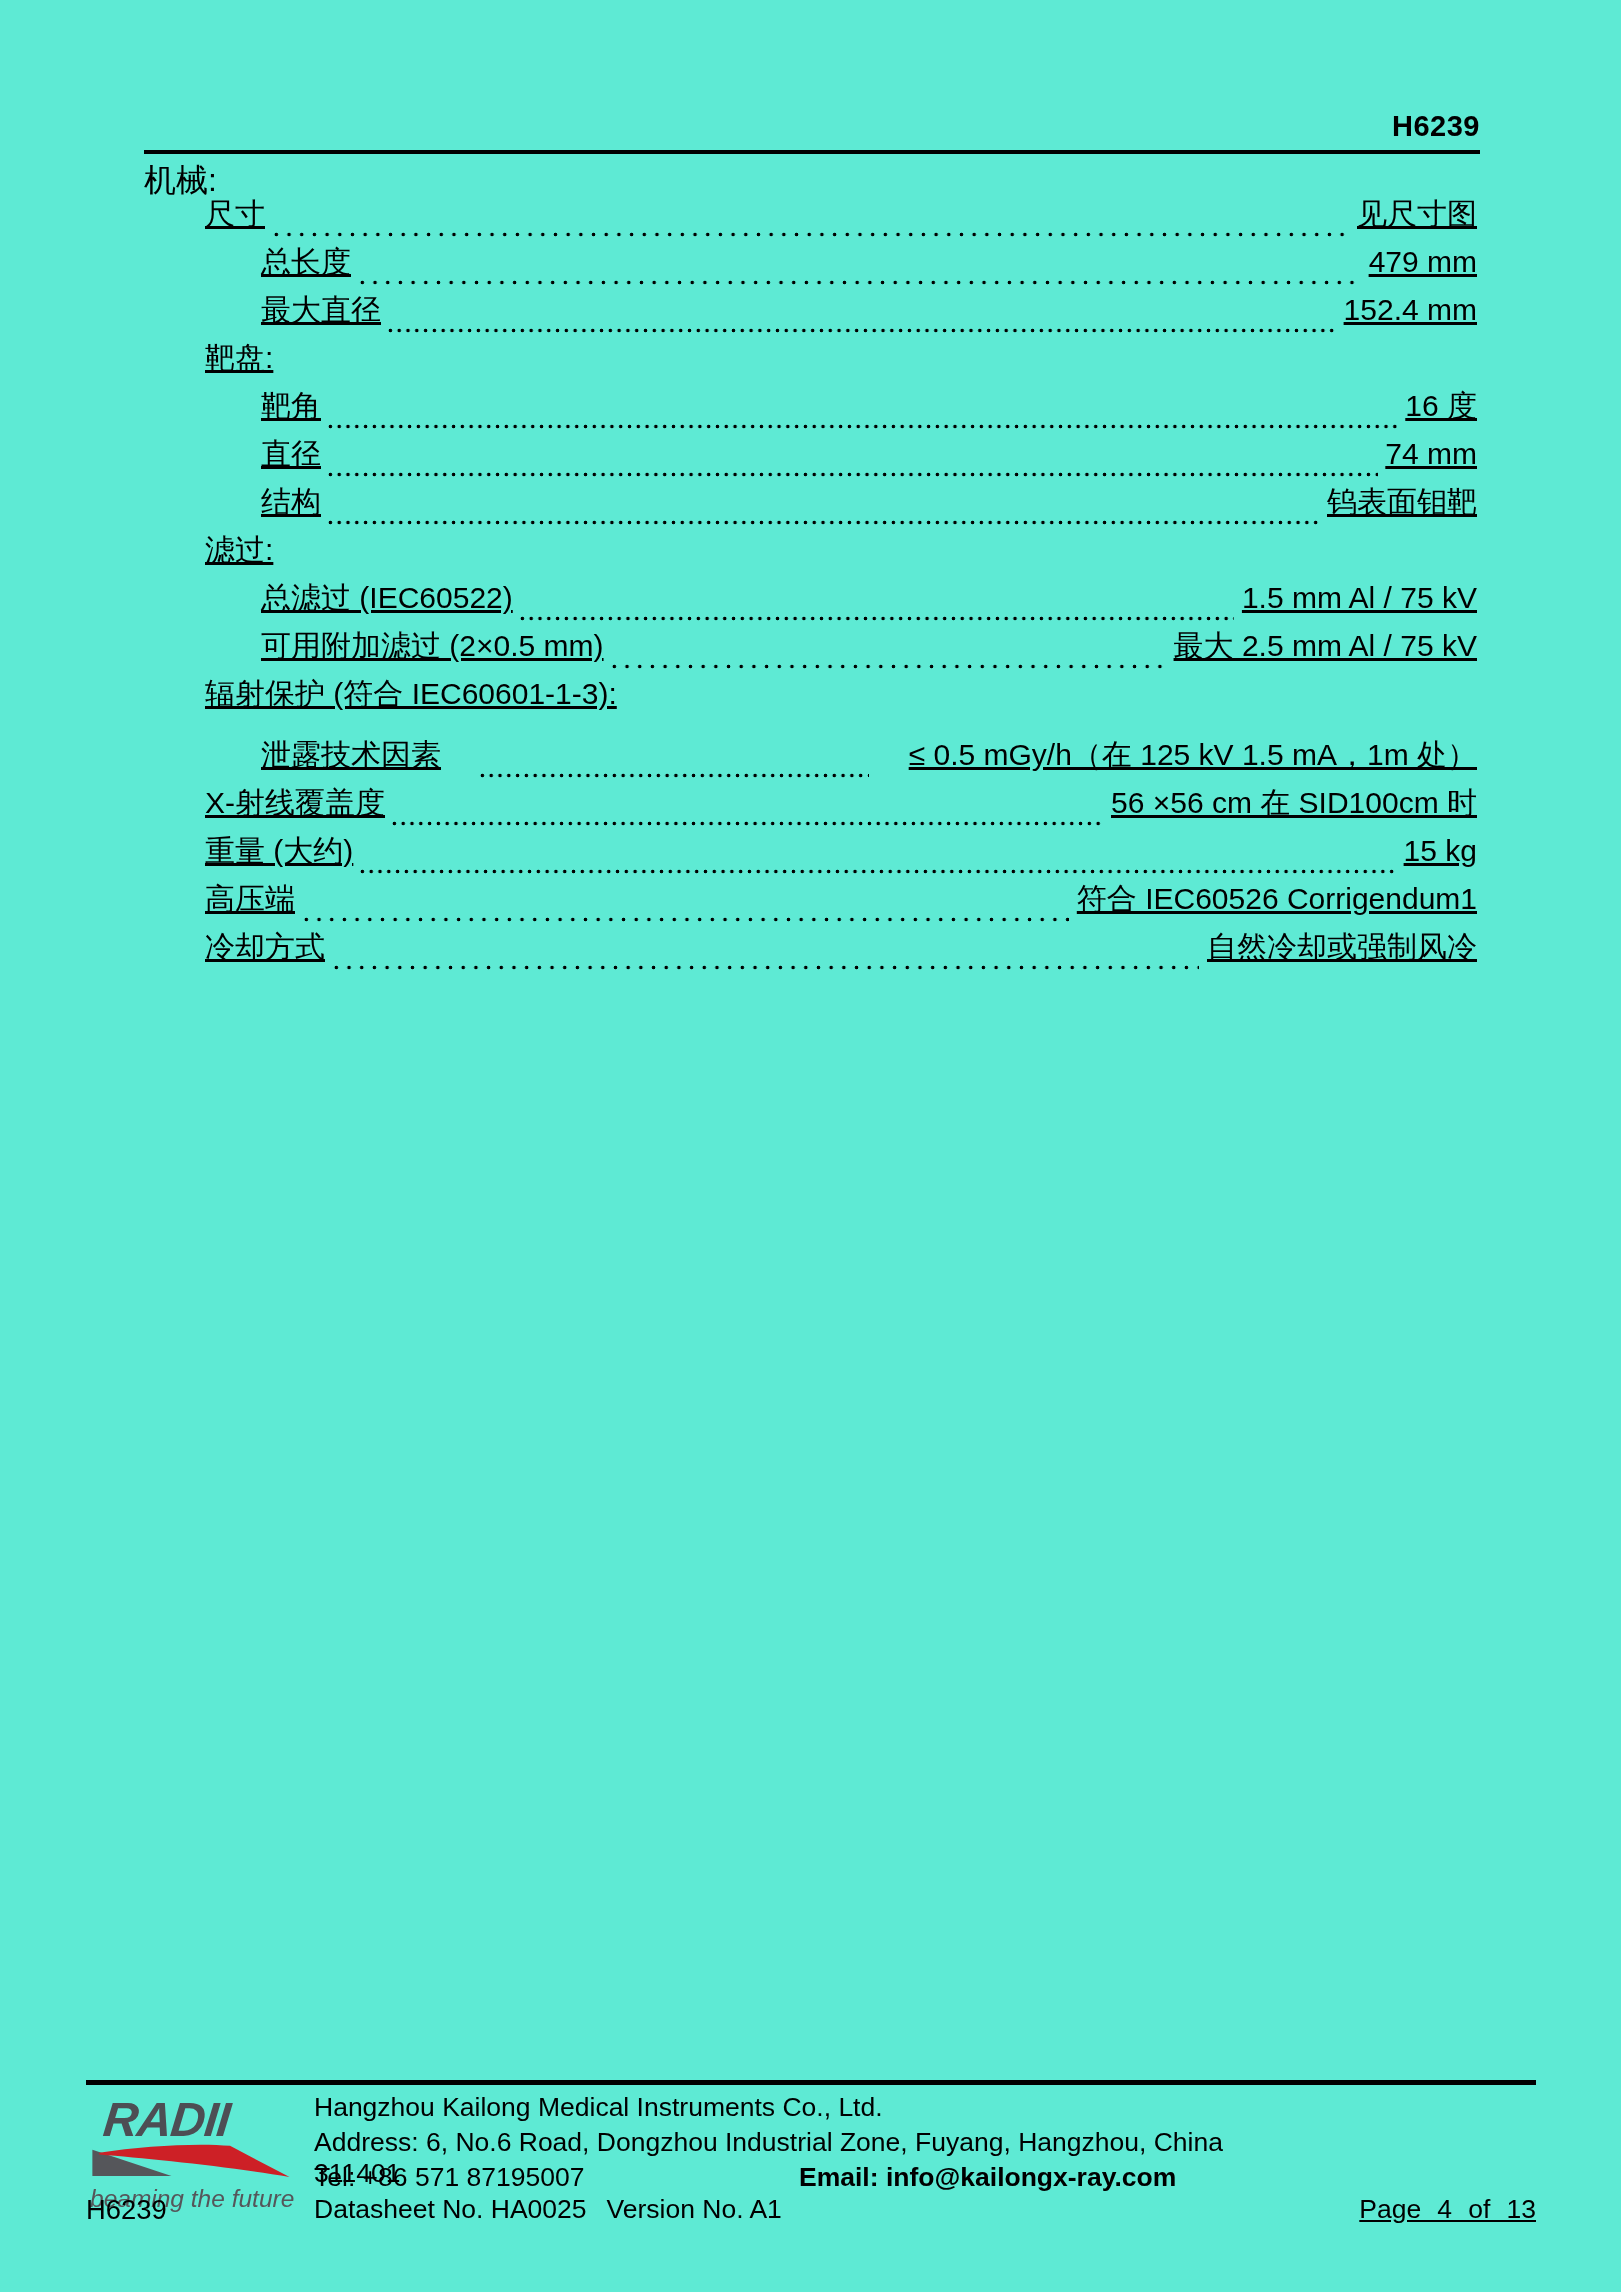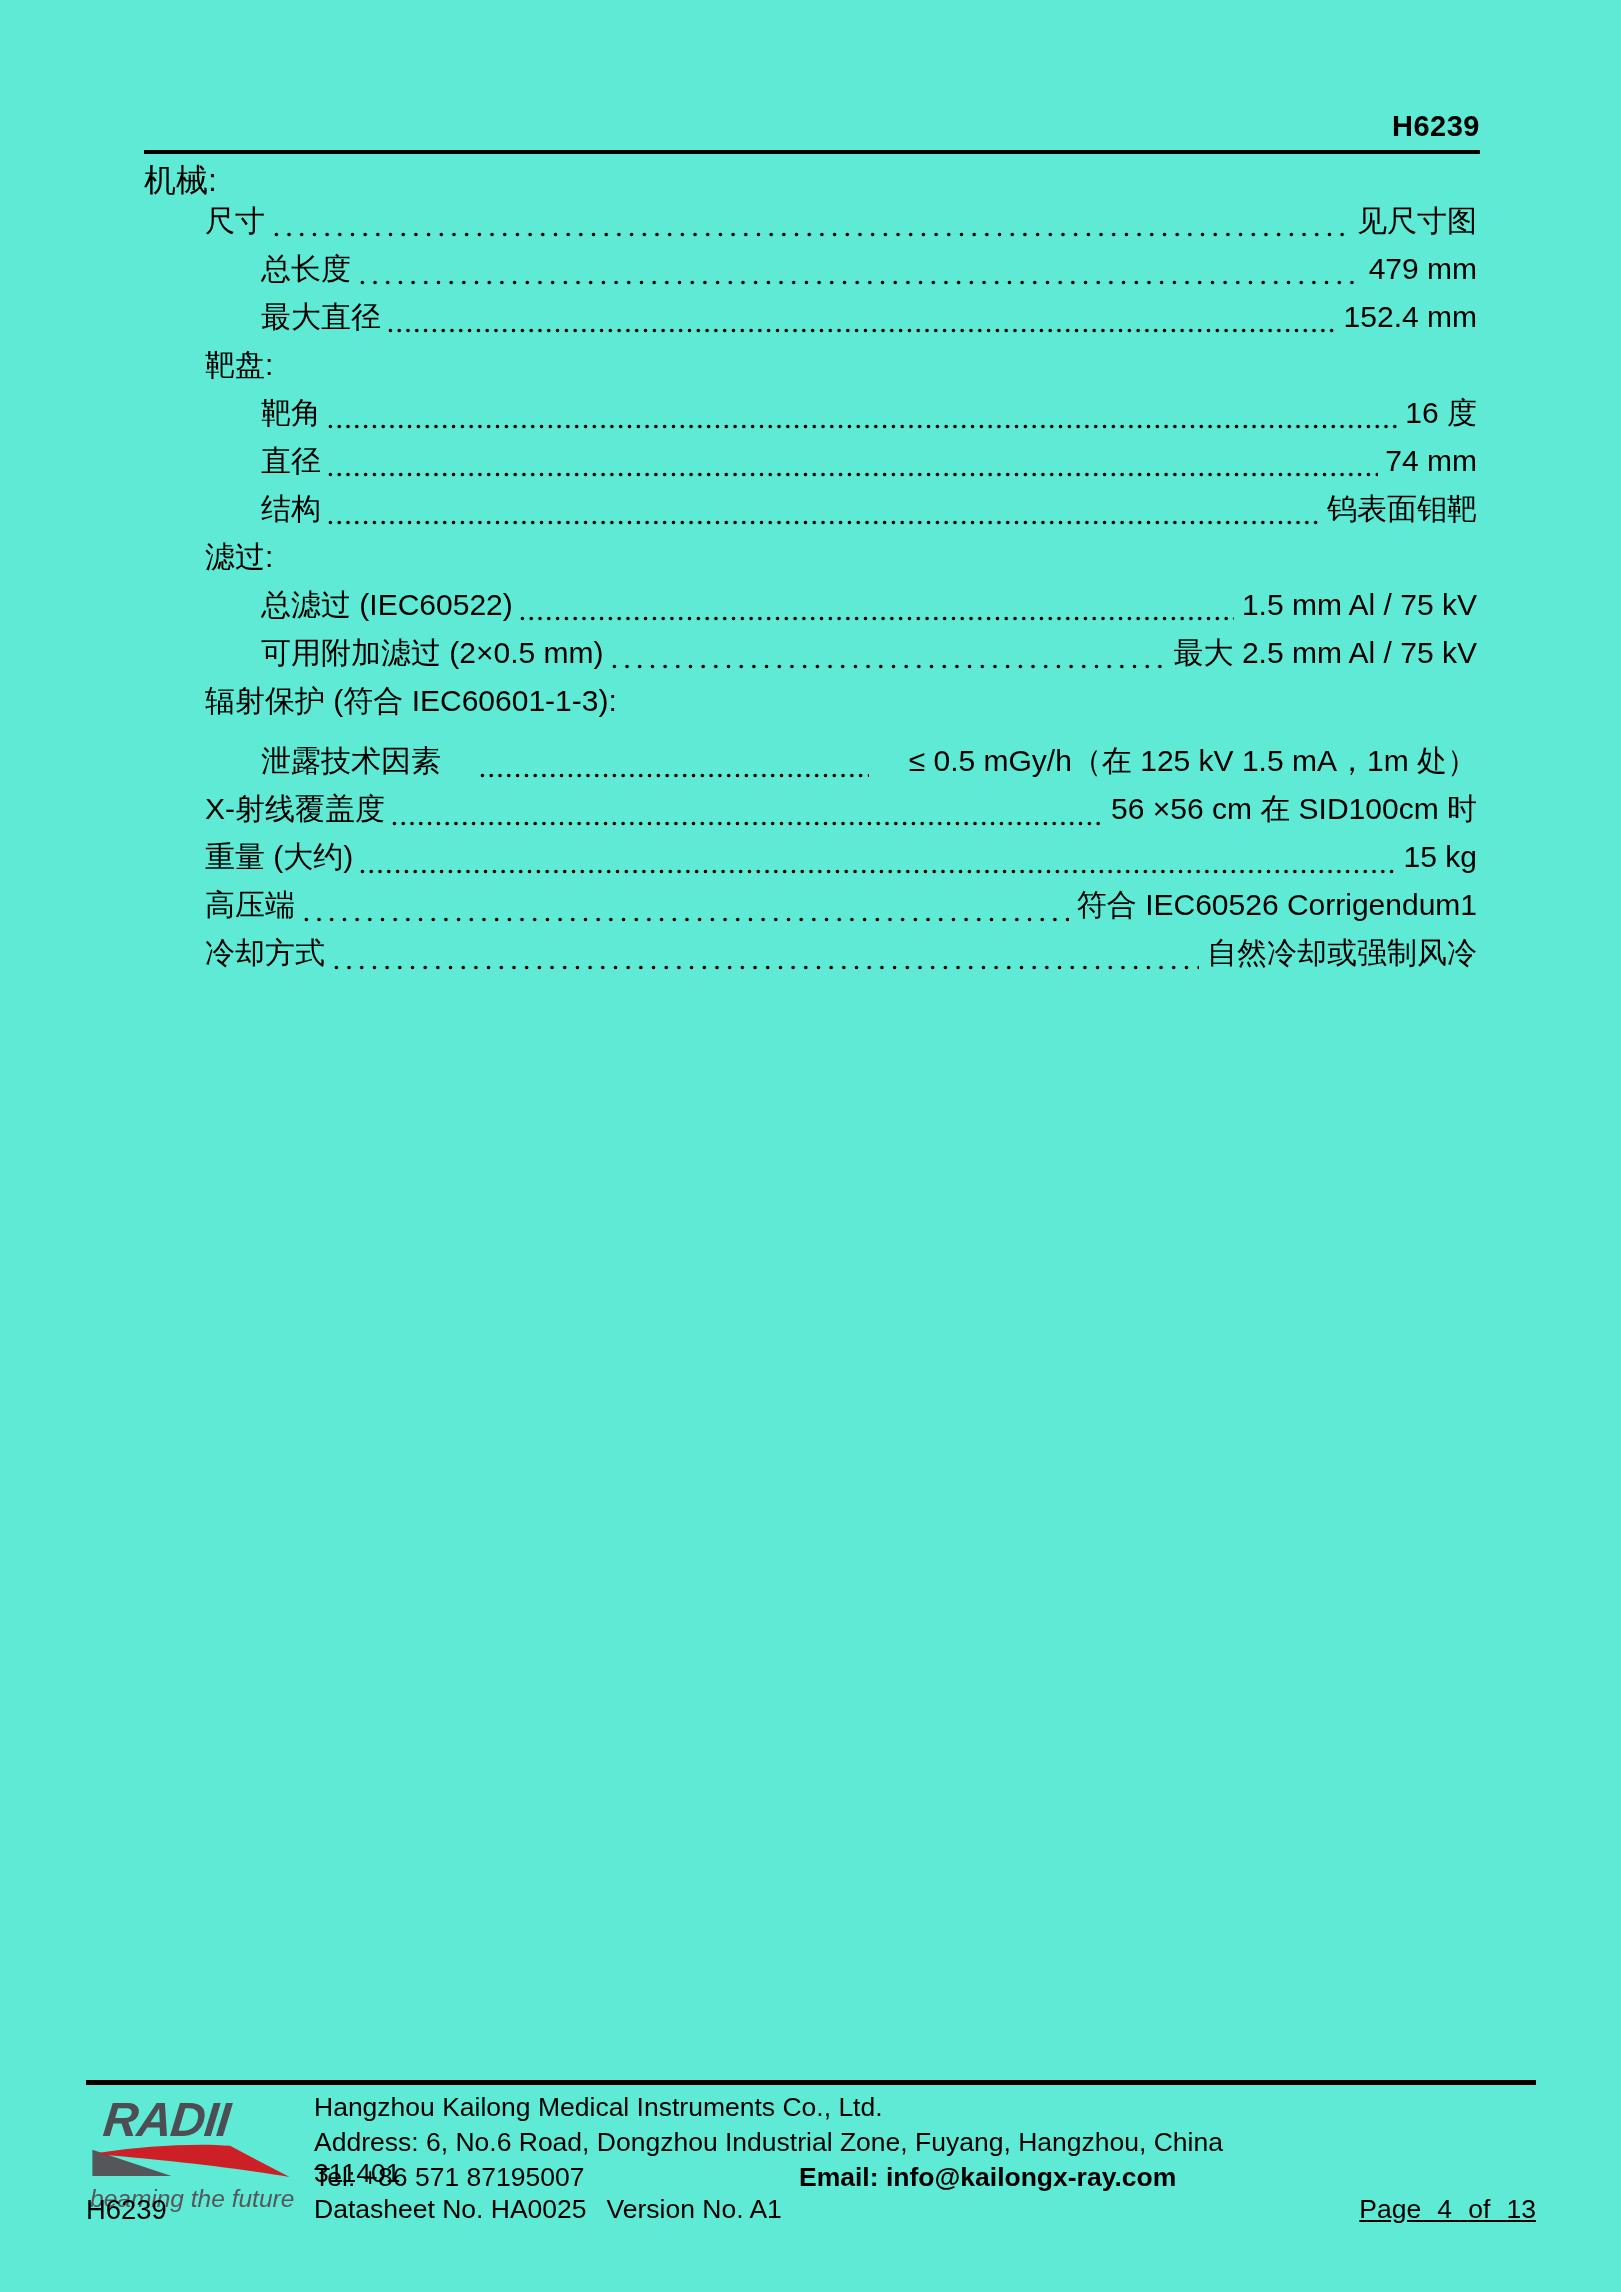--- a/index.html
+++ b/index.html
@@ -18,22 +18,22 @@
   .doc-number { font-size:29px; font-weight:bold; letter-spacing:0.5px; }
 
   .section-title {
     position:absolute; top:159px; left:144px;
     font-size:32px; font-weight:normal;
   }
 
   
   .spec-list { position:absolute; top:197px; left:144px; width:1333px; }
   .spec-row {
-    display:flex; align-items:center; height:48px;
-    font-size:30px; line-height:1.15; white-space:nowrap;
+    display:flex; align-items:flex-start; height:48px;
+    font-size:30px; line-height:1.15; white-space:nowrap;text-decoration:underline;
   }
   .spec-row.gap-above { margin-top:12.7px;gap:32px; }
   .indent-1 { padding-left:61px; }
   .indent-2 { padding-left:117px; }
   .spec-label { flex:0 0 auto; }
   .spec-value { flex:0 0 auto; }
   .leader {
     flex:1 1 auto; align-self:stretch; margin:0 7.8px 0 4.9px;
     background-repeat:repeat-x; background-position:left calc(100% - 7.8px);
   }

